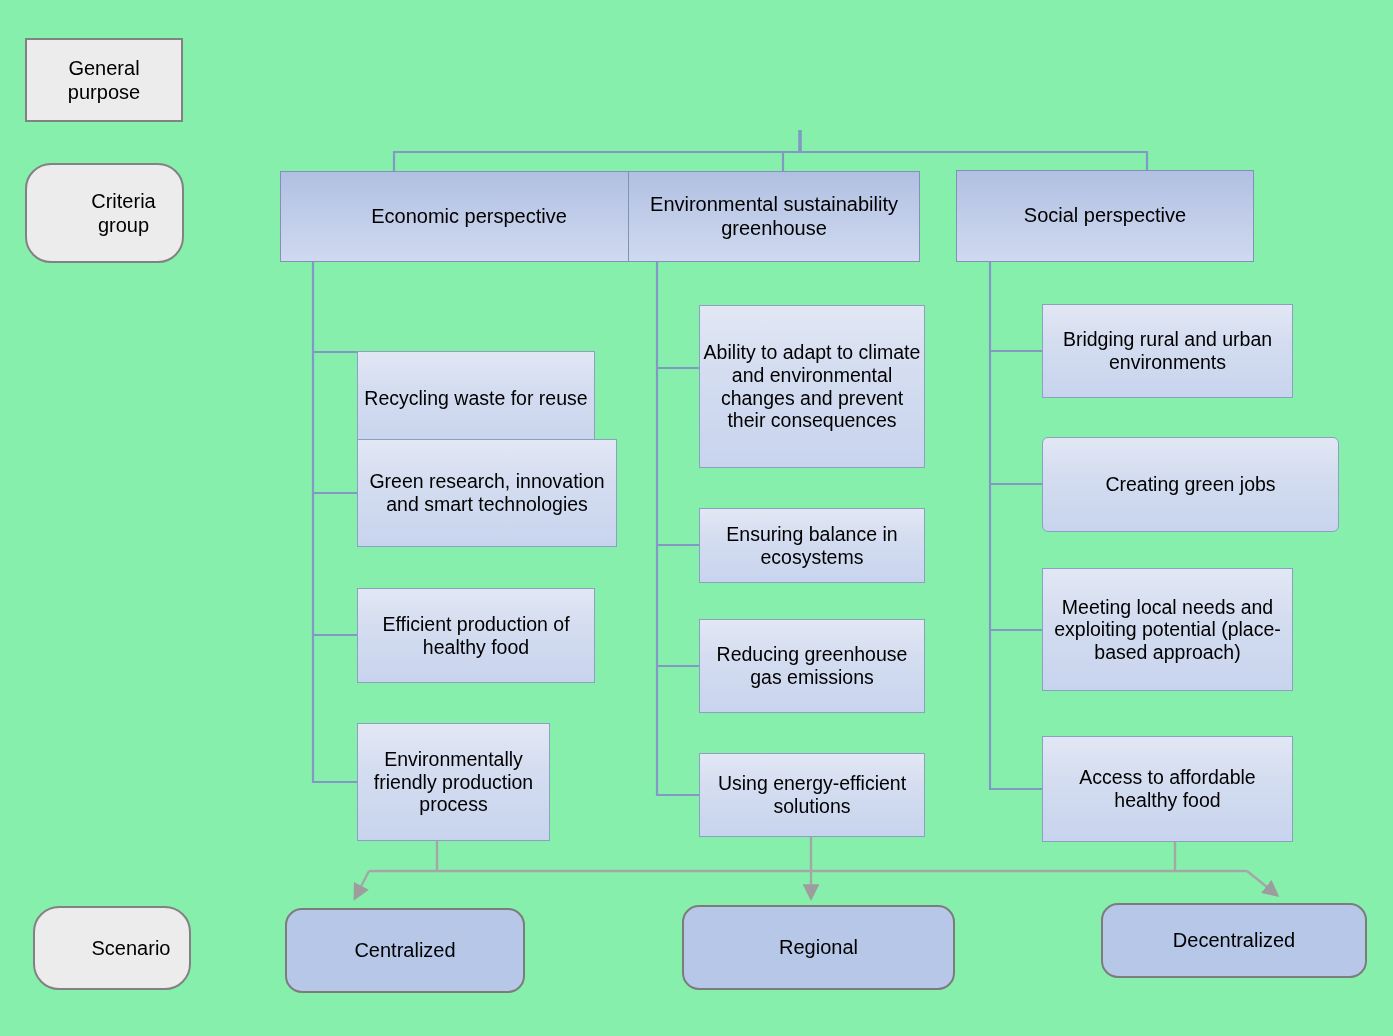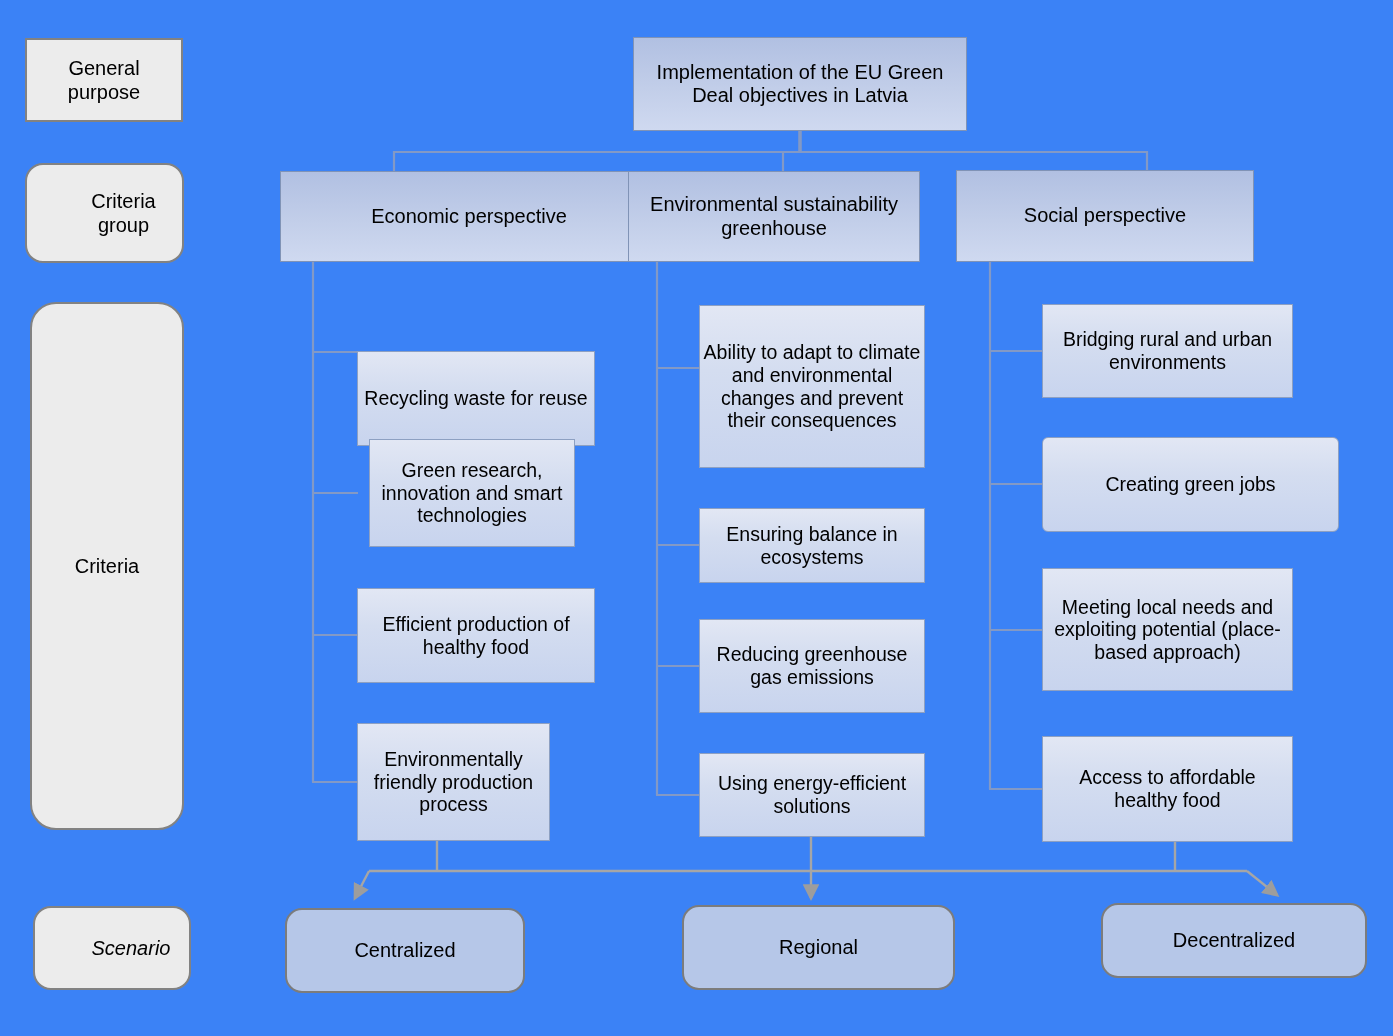--- a/index.html
+++ b/index.html
@@ -1,17 +1,17 @@
 <!DOCTYPE html>
 <html><head>
 <meta charset="utf-8">
 <style>
   html,body { margin:0; padding:0; background:#ffffff; }
   .canvas {
-    position:relative; width:1393px; height:1036px; background:#3b82f6;
+    position:relative; width:1393px; height:1036px; background:#86efac;
     font-family:"Liberation Sans", sans-serif; color:#000; overflow:hidden;
   }
   .bx {
     position:absolute; display:flex; align-items:center; justify-content:center;
     text-align:center; box-sizing:border-box; line-height:1.16;
   }
   
   .node {
     background:linear-gradient(180deg,#b1c0e2 0%,#c2cee9 55%,#cfd9f0 100%);
     border:1.7px solid #8093b6; font-size:20px; padding:2px 6px;
@@ -23,21 +23,21 @@
   }
   
   .scen {
     background:#b6c7e8; border:2.6px solid #7c7c7c; border-radius:17px; font-size:20px;
   }
   
   .lab {
     background:#ececec; border:2.6px solid #828282; font-size:20px; line-height:1.2;
     padding:2px 10px;
   }
-  .r18 { border-radius:18px;padding-left:48px; }
+  .r18 { border-radius:26px;padding-left:48px; }
   .r26 { border-radius:26px; }
   svg.wires { position:absolute; left:0; top:0; pointer-events:none; }
 </style>
 </head>
 <body>
 
 <div class="canvas">
 
   <svg class="wires" width="1393" height="1036" viewBox="0 0 1393 1036">
     <defs>
@@ -78,31 +78,29 @@
       <path d="M1175 842 V871"></path>
       <path d="M369 871 H1247"></path>
       <path d="M369 871 L355 898" marker-end="url(#arrow)"></path>
       <path d="M811 871 V898" marker-end="url(#arrow)"></path>
       <path d="M1247 871 L1277 895" marker-end="url(#arrow)"></path>
     </g>
   </svg>
 
   <div class="bx lab" style="left:25px; top:38px; width:158px; height:84px;">General purpose</div>
   <div class="bx lab r18" style="left:25px; top:163px; width:159px; height:100px;">Criteria group</div>
-  <div class="bx lab r26" style="left:30px; top:302px; width:154px; height:528px;">Criteria</div>
-  <div class="bx lab r18" style="left:33px; top:906px; width:158px; height:84px;font-style:italic;">Scenario</div>
+  <div class="bx lab r18" style="left:33px; top:906px; width:158px; height:84px;">Scenario</div>
 
-  <div class="bx node" style="left:633px; top:37px; width:334px; height:94px;">Implementation of the EU Green Deal objectives in Latvia</div>
 
   <div class="bx node" style="left:280px; top:171px; width:378px; height:91px;">Economic perspective</div>
   <div class="bx node" style="left:628px; top:171px; width:292px; height:91px;">Environmental sustainability greenhouse</div>
   <div class="bx node" style="left:956px; top:170px; width:298px; height:92px;">Social perspective</div>
 
   <div class="bx crit" style="left:357px; top:305px; width:238px; height:95px;margin-top:46px;">Recycling waste for reuse</div>
-  <div class="bx crit" style="left:357px; top:439px; width:206px; height:108px;margin-left:12px;">Green research, innovation and smart technologies</div>
+  <div class="bx crit" style="left:357px; top:439px; width:260px; height:108px;">Green research, innovation and smart technologies</div>
   <div class="bx crit" style="left:357px; top:588px; width:238px; height:95px;text-align:center;">Efficient production of healthy food</div>
   <div class="bx crit" style="left:357px; top:723px; width:193px; height:118px;">Environmentally friendly production process</div>
 
   <div class="bx crit" style="left:699px; top:305px; width:226px; height:163px;">Ability to adapt to climate and environmental changes and prevent their consequences</div>
   <div class="bx crit" style="left:699px; top:508px; width:226px; height:75px;">Ensuring balance in ecosystems</div>
   <div class="bx crit" style="left:699px; top:619px; width:226px; height:94px;">Reducing greenhouse gas emissions</div>
   <div class="bx crit" style="left:699px; top:753px; width:226px; height:84px;">Using energy-efficient solutions</div>
 
   <div class="bx crit" style="left:1042px; top:304px; width:251px; height:94px;">Bridging rural and urban environments</div>
   <div class="bx crit" style="left:1042px; top:437px; width:297px; height:95px;border-radius:6px;">Creating green jobs</div>

